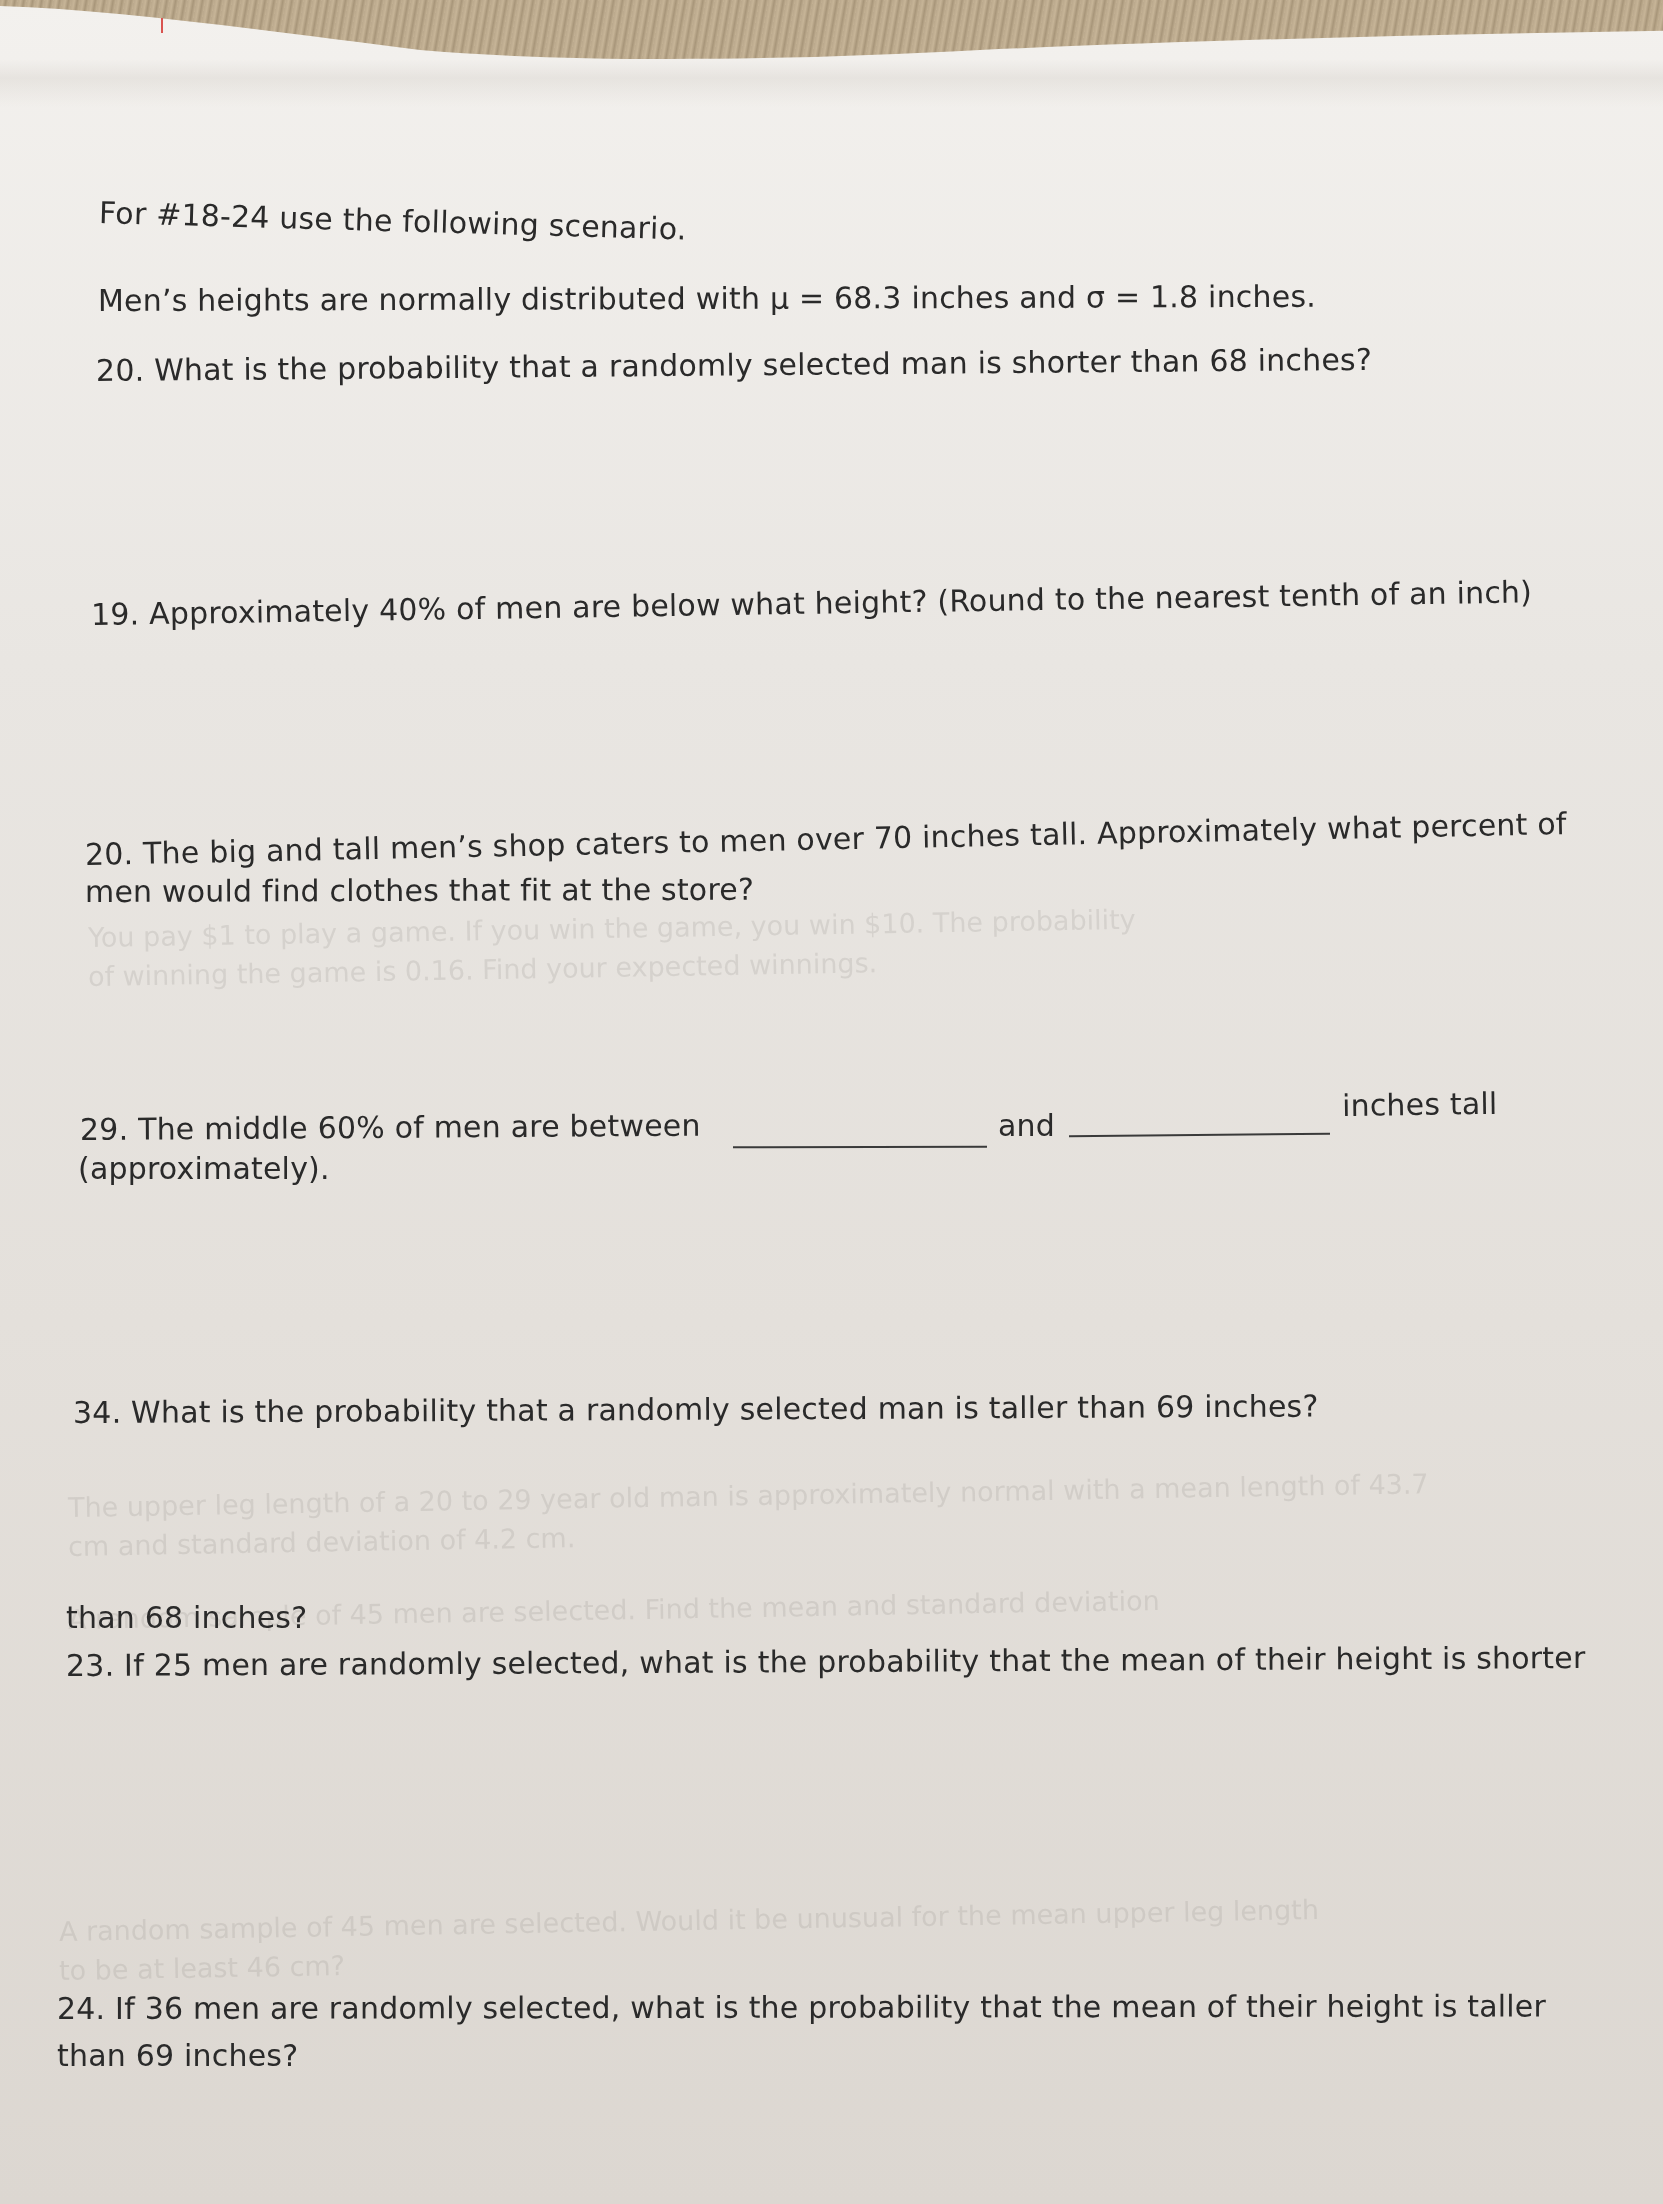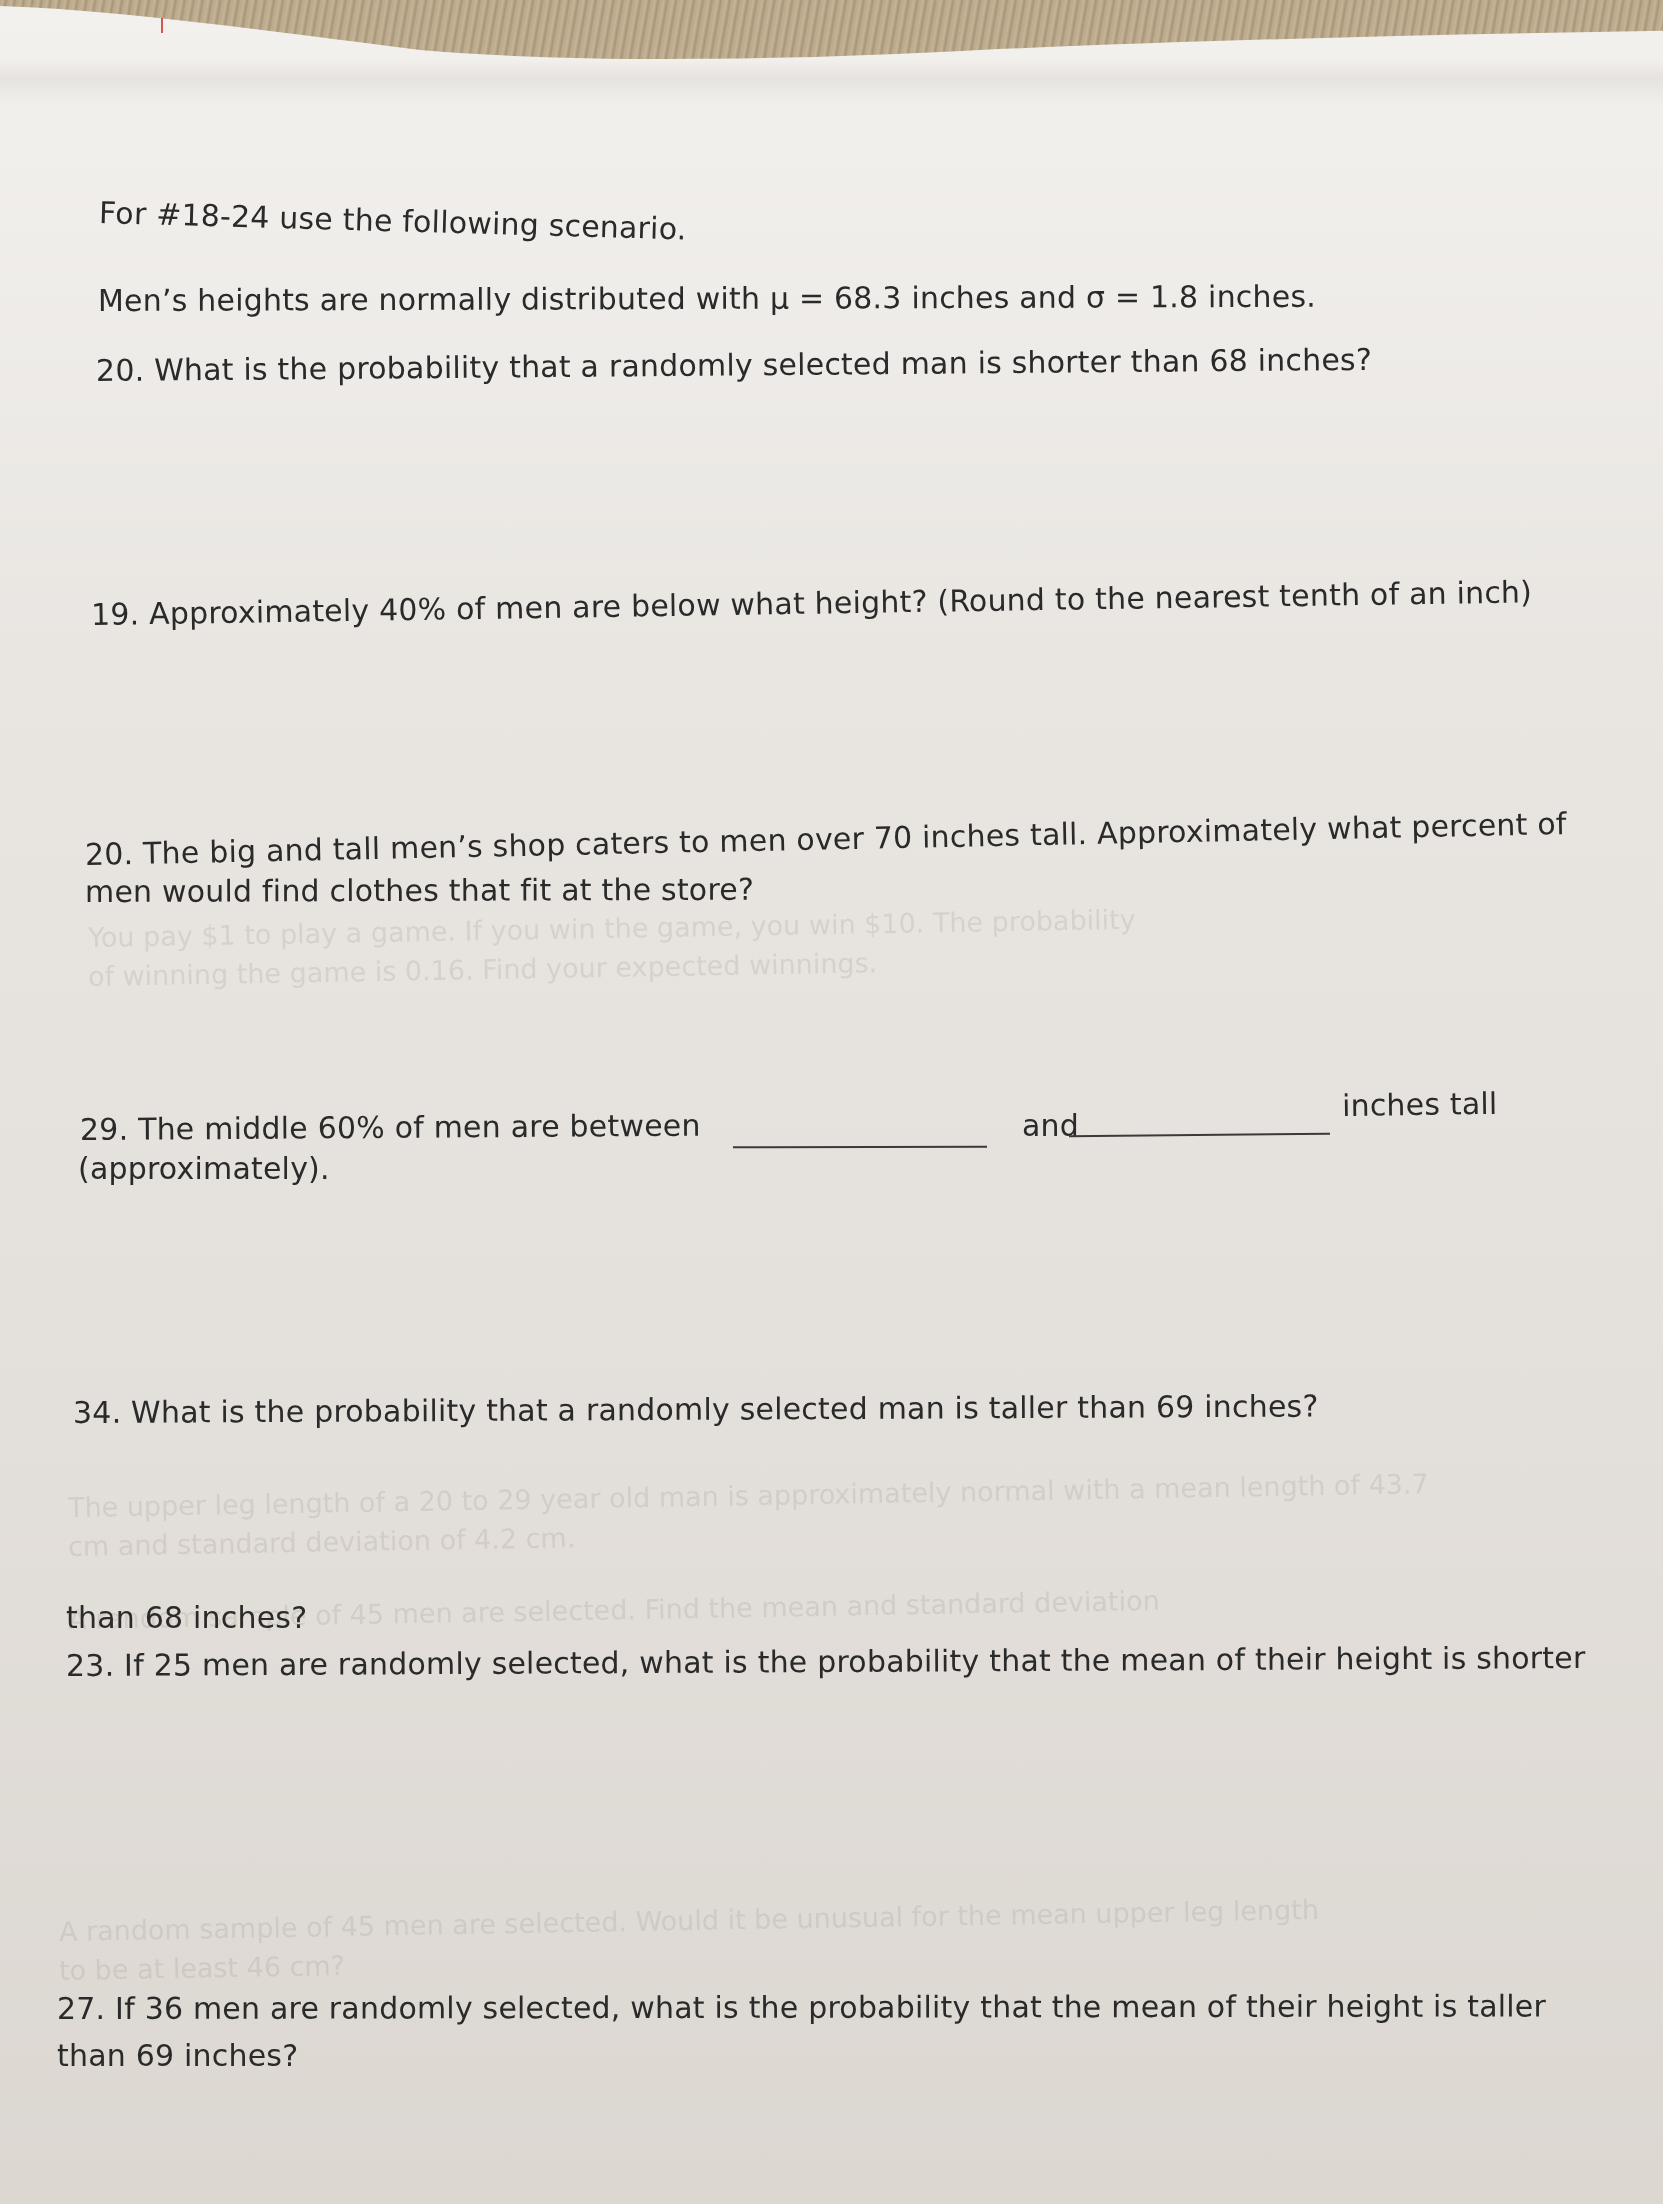--- a/index.html
+++ b/index.html
@@ -91,34 +91,34 @@
   <span>20.</span>
   <span>The big and tall men’s shop caters to men over 70 inches tall. Approximately what percent of</span>
 </div>
 <div class="line" style="left:85px; top:874px; transform:rotate(-0.2deg);">men would find clothes that fit at the store?</div>
 
 <div class="line" style="left:80px; top:1112px; transform:rotate(-0.4deg);">
   <span>29.</span>
   <span>The middle 60% of men are between</span>
 </div>
 <div style="position:absolute; left:733px; top:1146px; width:254px; height:0; border-bottom:2px solid #3a3a3a; transform:rotate(-0.1deg);"></div>
-<div class="line" style="left:1022px; top:1108px;">and</div>
+<div class="line" style="left:998px; top:1108px;">and</div>
 <div style="position:absolute; left:1069px; top:1134px; width:261px; height:0; border-bottom:2px solid #3a3a3a; transform:rotate(-0.6deg);"></div>
 <div class="line" style="left:1342px; top:1088px; transform:rotate(-0.8deg);">inches tall</div>
 <div class="line" style="left:78px; top:1151px;">(approximately).</div>
 
 <div class="line" style="left:73px; top:1395px; transform:rotate(-0.3deg);">
   <span>34.</span>
   <span>What is the probability that a randomly selected man is taller than 69 inches?</span>
 </div>
 
 <div class="line" style="left:66px; top:1648px; transform:rotate(-0.3deg);">
   <span>23.</span>
   <span>If 25 men are randomly selected, what is the probability that the mean of their height is shorter</span>
 </div>
 <div class="line" style="left:66px; top:1600px;">than 68 inches?</div>
 
 <div class="line" style="left:57px; top:1991px; transform:rotate(-0.1deg);">
-  <span>27.</span>
+  <span>24.</span>
   <span>If 36 men are randomly selected, what is the probability that the mean of their height is taller</span>
 </div>
 <div class="line" style="left:57px; top:2038px;">than 69 inches?</div>
 
 
 </body></html>

